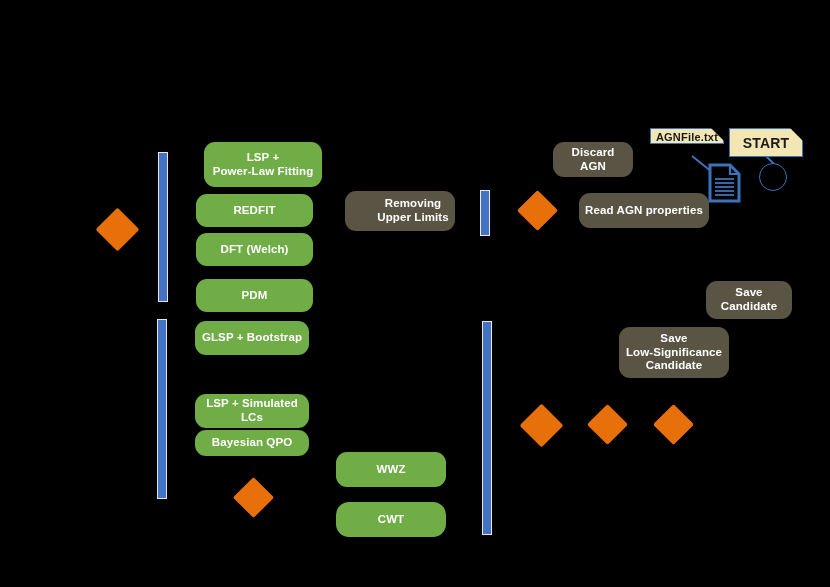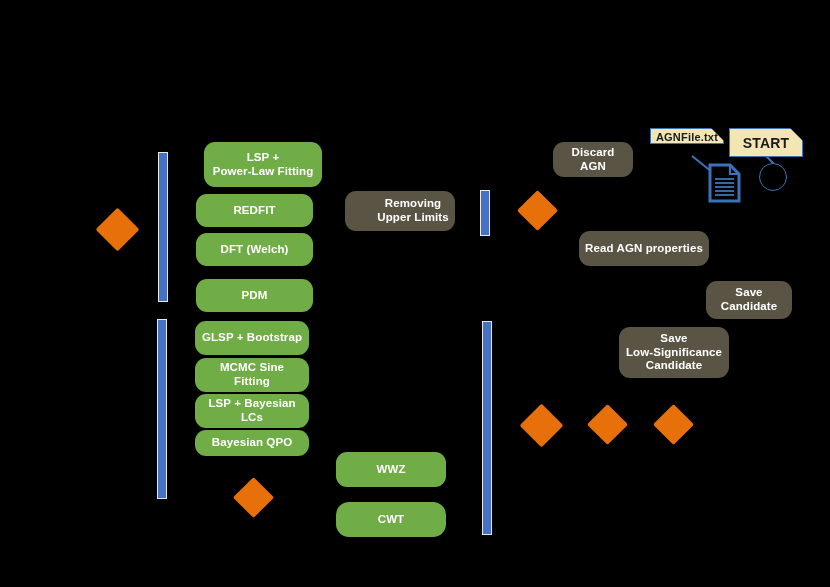--- a/index.html
+++ b/index.html
@@ -89,29 +89,28 @@
   <div class="vbar" id="bar0" style="left: 158px; top: 152px; width: 10px; height: 150px;"></div>
   <div class="vbar" id="bar1" style="left: 157px; top: 319px; width: 10px; height: 180px;"></div>
   <div class="vbar" id="bar2" style="left: 480px; top: 190px; width: 10px; height: 46px;"></div>
   <div class="vbar" id="bar3" style="left: 482px; top: 321px; width: 10px; height: 214px;"></div>
 
   <div class="node green" id="g0" style="left: 204px; top: 142px; width: 118px; height: 45px;">LSP +<br>Power-Law Fitting</div>
   <div class="node green" id="g1" style="left: 196px; top: 194px; width: 117px; height: 33px;">REDFIT</div>
   <div class="node green" id="g2" style="left: 196px; top: 233px; width: 117px; height: 33px;">DFT (Welch)</div>
   <div class="node green" id="g3" style="left: 196px; top: 279px; width: 117px; height: 33px;">PDM</div>
   <div class="node green" id="g4" style="left: 195px; top: 321px; width: 114px; height: 34px;">GLSP + Bootstrap</div>
-  <div class="node green" id="g5" style="left: 195px; top: 358px; width: 114px; height: 34px;">MCMC Sine Fitting</div>
-  <div class="node green" id="g6" style="left: 195px; top: 394px; width: 114px; height: 34px;">LSP + Bayesian LCs</div>
+  <div class="node green" id="g6" style="left: 195px; top: 394px; width: 114px; height: 34px;">LSP + Simulated LCs</div>
   <div class="node green" id="g7" style="left: 195px; top: 430px; width: 114px; height: 26px;">Bayesian QPO</div>
   <div class="node green" id="g8" style="left: 336px; top: 452px; width: 110px; height: 35px;">WWZ</div>
   <div class="node green" id="g9" style="left: 336px; top: 502px; width: 110px; height: 35px; border-radius: 13px;">CWT</div>
 
   <div class="node olive" id="o0" style="left: 345px; top: 191px; width: 110px; height: 40px; padding-left: 32px;">Removing<br>Upper Limits</div>
   <div class="node olive" id="o1" style="left: 553px; top: 142px; width: 80px; height: 35px;">Discard AGN</div>
-  <div class="node olive" id="o2" style="left: 579px; top: 193px; width: 130px; height: 35px; margin-top: 38px;">Read AGN properties</div>
+  <div class="node olive" id="o2" style="left: 579px; top: 193px; width: 130px; height: 35px;">Read AGN properties</div>
   <div class="node olive" id="o3" style="left: 706px; top: 281px; width: 86px; height: 38px;">Save<br>Candidate</div>
   <div class="node olive" id="o4" style="left: 619px; top: 327px; width: 110px; height: 51px;">Save<br>Low-Significance<br>Candidate</div>
 
   <div class="diamond" id="d0" style="width: 31px; height: 31px; left: 101.5px; top: 213.5px;"></div>
   <div class="diamond" id="d1" style="width: 29px; height: 29px; left: 522.5px; top: 195.5px;"></div>
   <div class="diamond" id="d2" style="width: 29px; height: 29px; left: 238.5px; top: 482.5px;"></div>
   <div class="diamond" id="d3" style="width: 31px; height: 31px; left: 525.5px; top: 409.5px;"></div>
   <div class="diamond" id="d4" style="width: 29px; height: 29px; left: 592.5px; top: 409.5px;"></div>
   <div class="diamond" id="d5" style="width: 29px; height: 29px; left: 658.5px; top: 409.5px;"></div>
 

